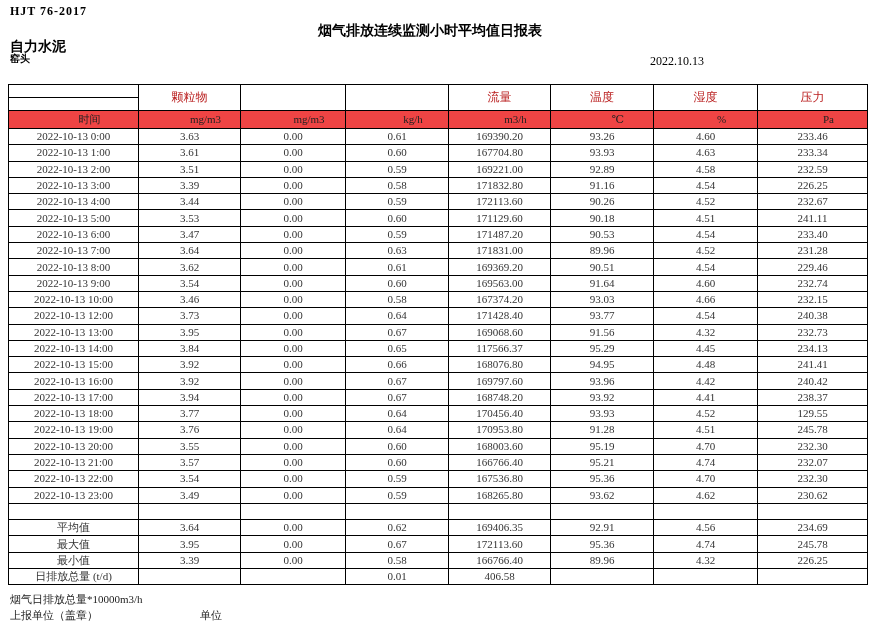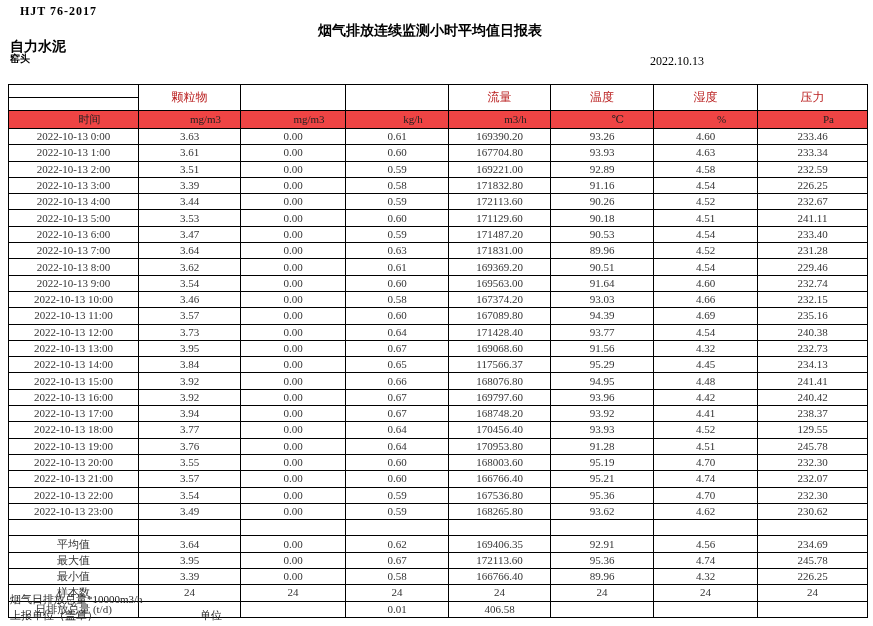--- a/index.html
+++ b/index.html
@@ -1,19 +1,19 @@
 <!DOCTYPE html>
 <html><head>
 <meta charset="utf-8">
 <style>
   html,body{margin:0;padding:0;background:#ffffff;}
   body{font-family:"Liberation Serif","DejaVu Serif",serif;color:#000;}
   #page{position:relative;width:873px;height:626px;background:#fff;overflow:hidden;}
 
-  .std{position:absolute;left:20px;top:4px;font-size:12px;font-weight:bold;letter-spacing:1px;}
+  .std{position:absolute;left:10px;top:4px;font-size:12px;font-weight:bold;letter-spacing:1px;}
   .title{position:absolute;left:0;top:22px;width:860px;text-align:center;font-size:14px;font-weight:bold;}
   .company{position:absolute;left:10px;top:38px;font-size:14px;font-weight:bold;}
   .station{position:absolute;left:10px;top:52px;font-size:10px;font-weight:bold;}
   .date{position:absolute;left:650px;top:54px;font-size:12px;}
 
   table.report{position:absolute;left:8px;top:84px;width:859px;border-collapse:collapse;table-layout:fixed;}
   table.report td{border:1px solid #000;text-align:center;vertical-align:middle;
     font-size:11px;line-height:13px;padding:0;white-space:nowrap;overflow:hidden;color:#333;}
   tr.group-row td{height:25px;font-size:12px;color:#b91c1c;}
   td.corner{padding:0;}
@@ -179,30 +179,20 @@
           <td>2022-10-13 10:00</td>
           <td>3.46</td>
           <td>0.00</td>
           <td>0.58</td>
           <td>167374.20</td>
           <td>93.03</td>
           <td>4.66</td>
           <td>232.15</td>
         </tr>
         <tr>
-          <td>2022-10-13 11:00</td>
-          <td>3.57</td>
-          <td>0.00</td>
-          <td>0.60</td>
-          <td>167089.80</td>
-          <td>94.39</td>
-          <td>4.69</td>
-          <td>235.16</td>
-        </tr>
-        <tr>
           <td>2022-10-13 12:00</td>
           <td>3.73</td>
           <td>0.00</td>
           <td>0.64</td>
           <td>171428.40</td>
           <td>93.77</td>
           <td>4.54</td>
           <td>240.38</td>
         </tr>
         <tr>
@@ -351,30 +341,20 @@
           <td>最小值</td>
           <td>3.39</td>
           <td>0.00</td>
           <td>0.58</td>
           <td>166766.40</td>
           <td>89.96</td>
           <td>4.32</td>
           <td>226.25</td>
         </tr>
         <tr>
-          <td>样本数</td>
-          <td>24</td>
-          <td>24</td>
-          <td>24</td>
-          <td>24</td>
-          <td>24</td>
-          <td>24</td>
-          <td>24</td>
-        </tr>
-        <tr>
           <td>日排放总量 (t/d)</td>
           <td></td>
           <td></td>
           <td>0.01</td>
           <td>406.58</td>
           <td></td>
           <td></td>
           <td></td>
         </tr>
       </tbody>

